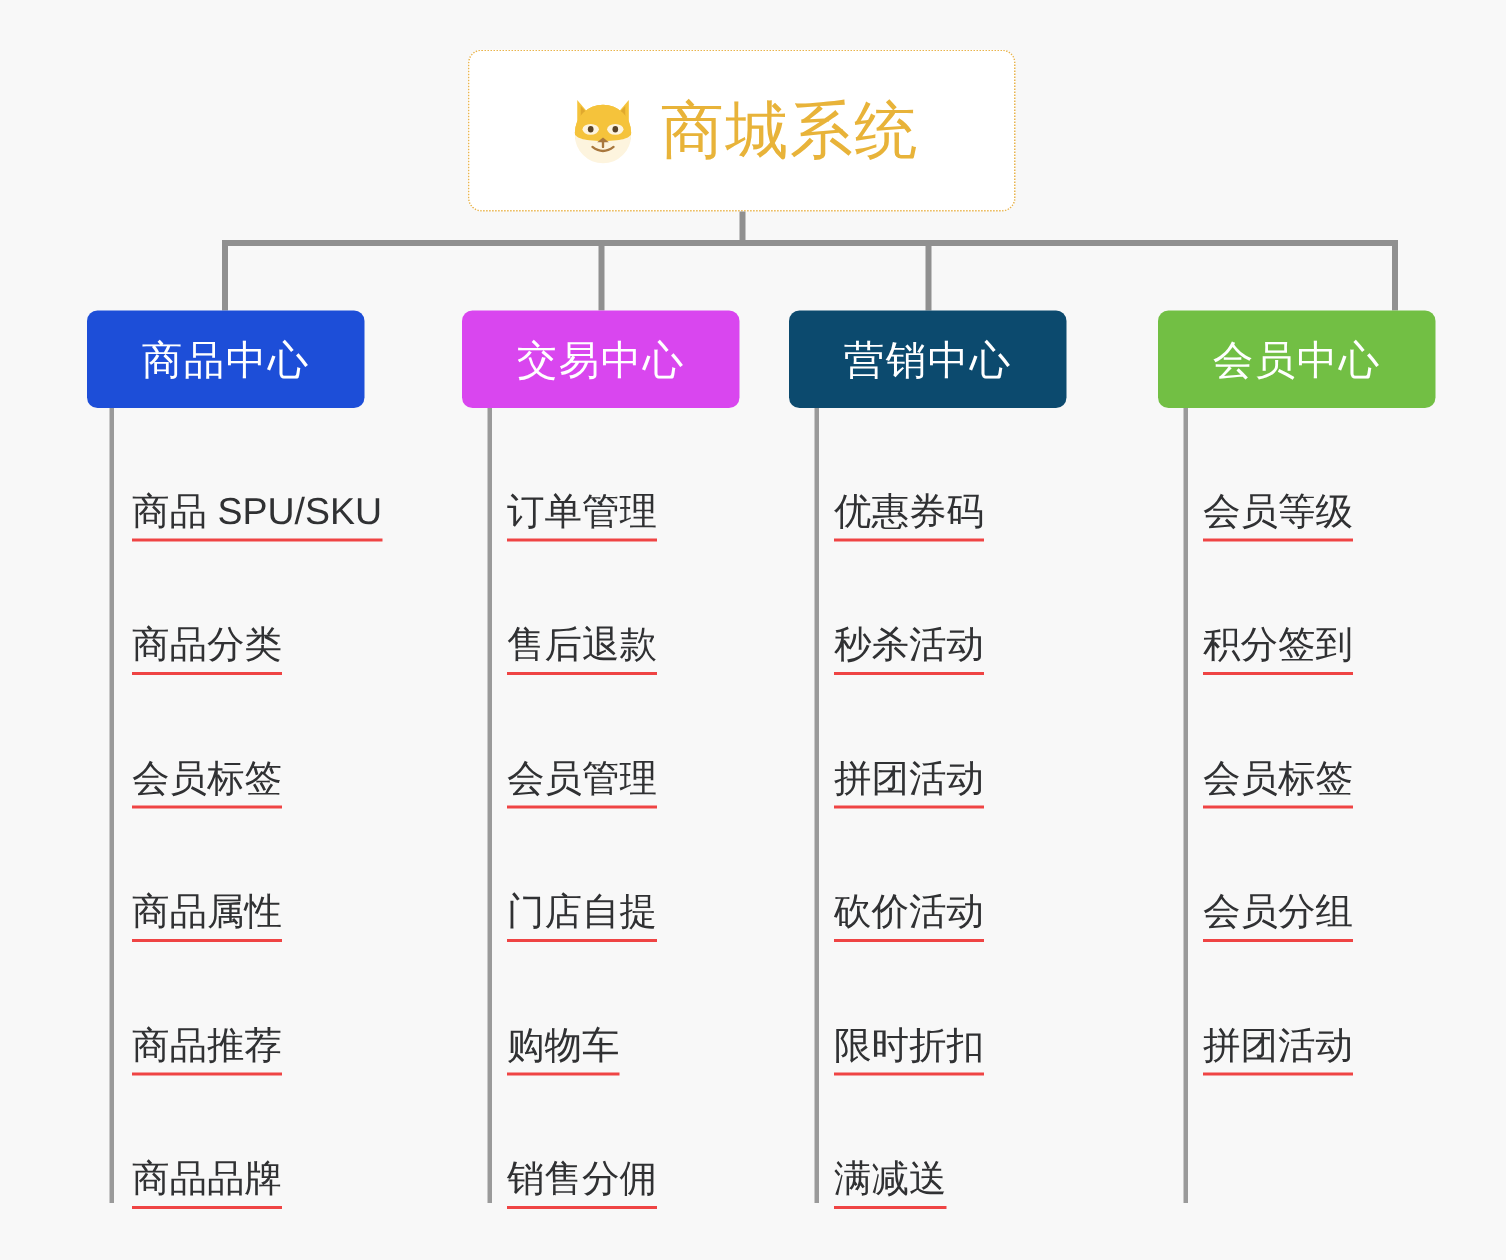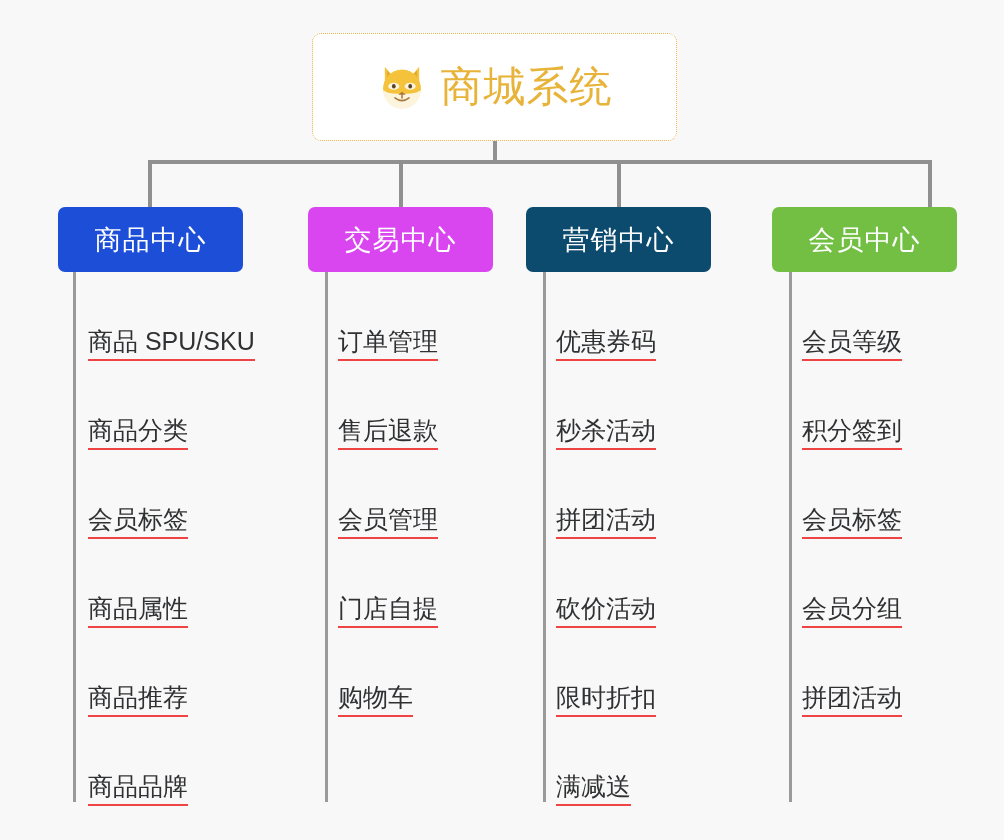--- a/index.html
+++ b/index.html
@@ -197,20 +197,23 @@
           </li>
           <li class="leaf">
             <span class="leaf-label">会员管理</span>
           </li>
           <li class="leaf">
             <span class="leaf-label">门店自提</span>
           </li>
           <li class="leaf">
             <span class="leaf-label">购物车</span>
           </li>
+          <li class="leaf">
+            <span class="leaf-label">销售分佣</span>
+          </li>
         </ul>
       </div>
       <div class="branch" style="left: 526px; width: 185px;">
         <div class="branch-header" style="background: #0c4a6e;">
           <span>营销中心</span>
         </div>
         <div class="branch-trunk" style="left: 17px; height: 530px;"></div>
         <ul class="leaf-list">
           <li class="leaf">
             <span class="leaf-label">优惠券码</span>

